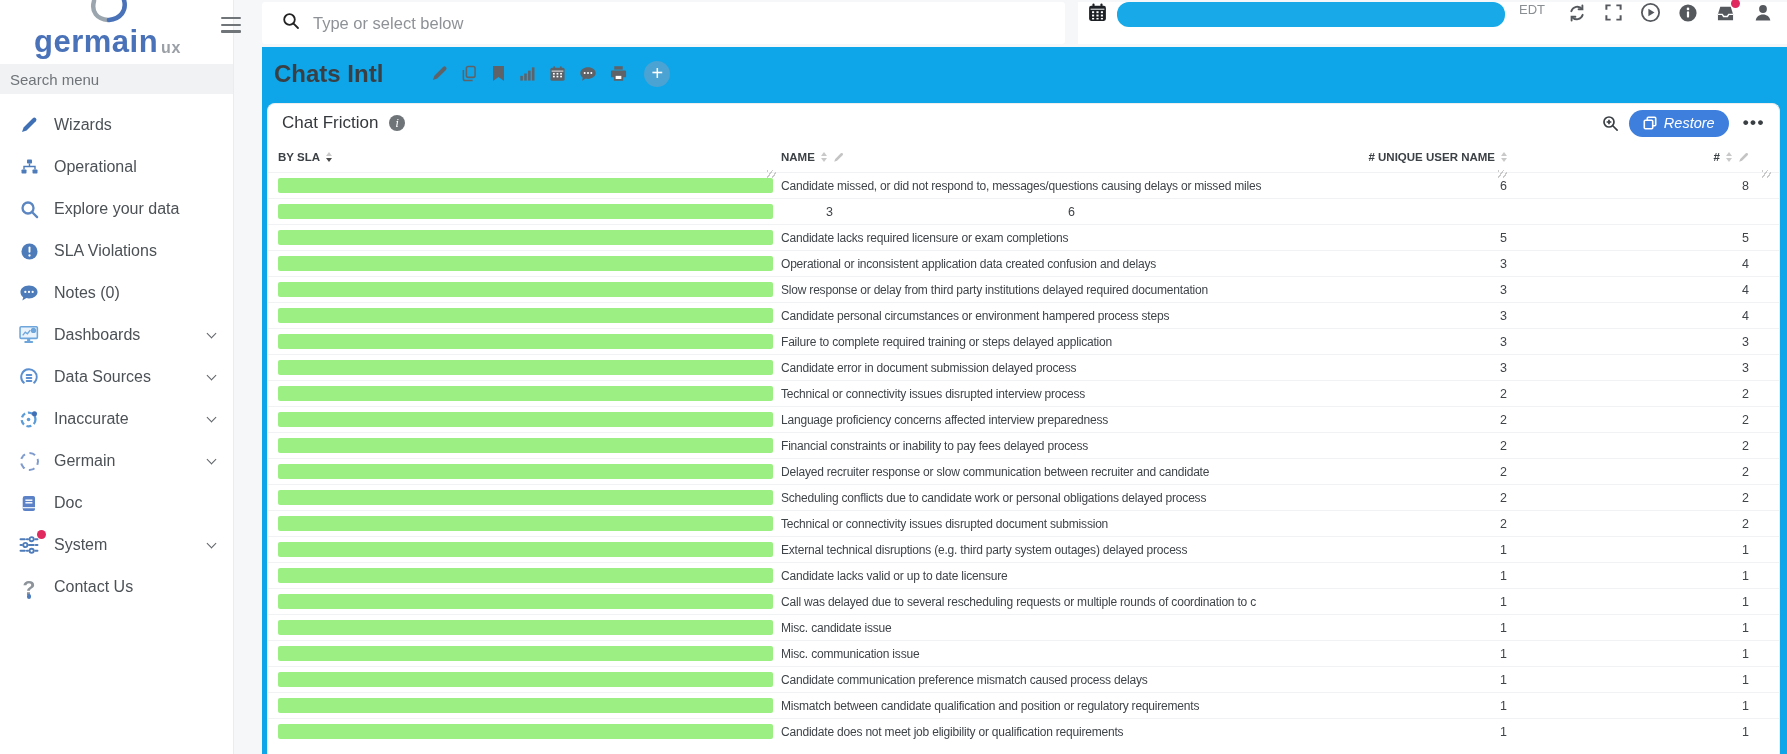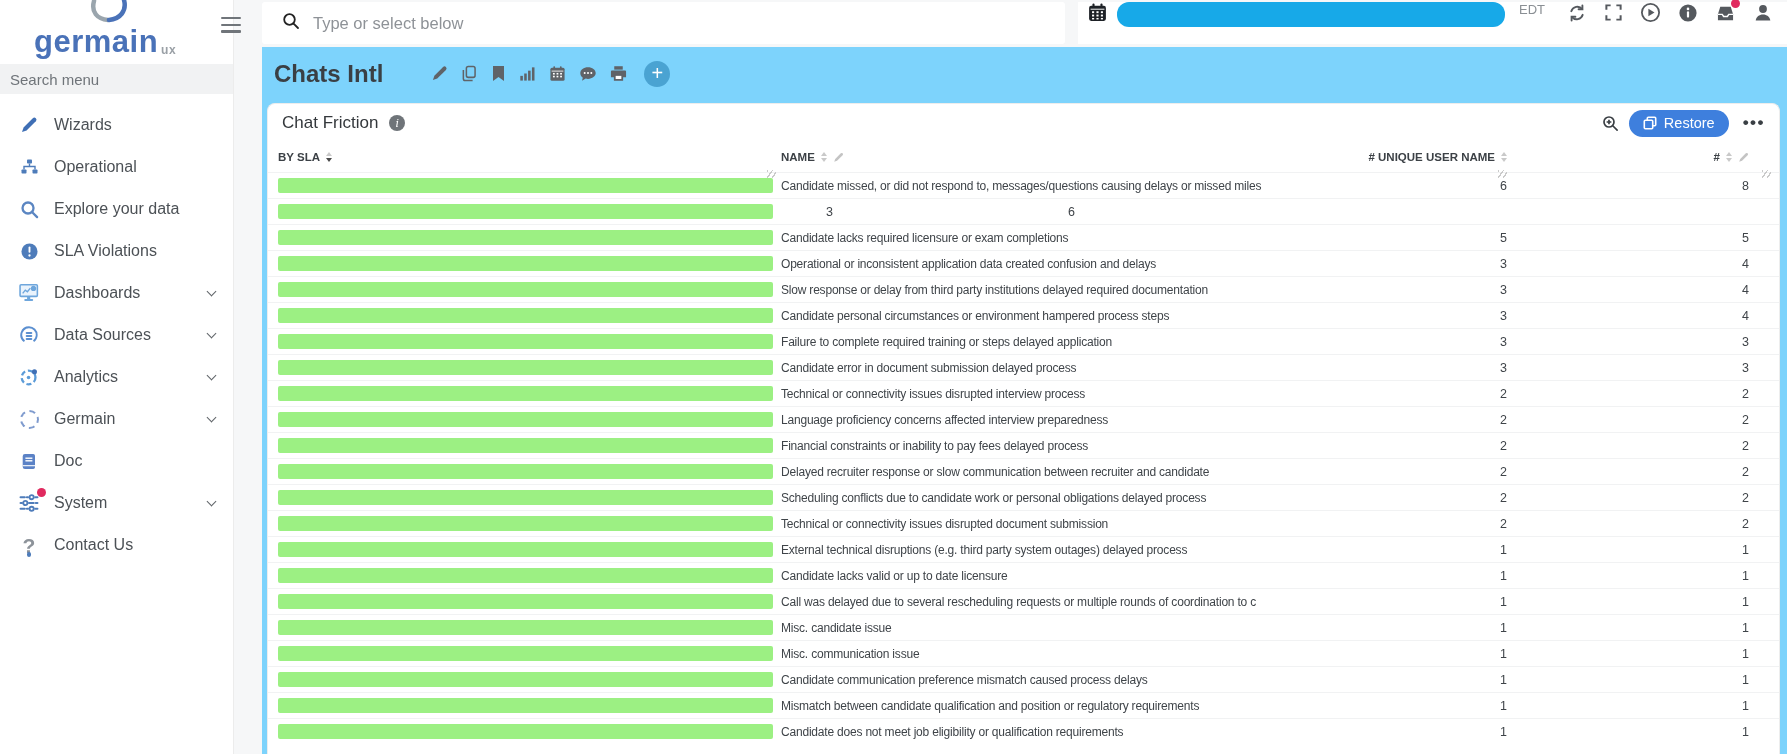--- a/index.html
+++ b/index.html
@@ -13,21 +13,21 @@
     --badge-red:#e02a5f; --side-blue:#4e7cba; --icon-gray:#5f6368;
   }
 
   
   .sidebar{ position:absolute; left:0; top:0; width:234px; height:754px;
     background:#fff; border-right:1px solid #ececec; z-index:3; }
   .logo-wrap{ height:64px; position:relative; }
   .logo-swoosh{ position:absolute; left:86px; top:-2px; }
   .logo-text{ position:absolute; left:34px; top:24px; font-size:31px; font-weight:bold;
     color:#4a72b8; letter-spacing:.5px; display:flex; align-items:flex-end; }
-  .logo-text .sub{ font-size:12px; font-weight:bold; color:#9aa0a6; margin-left:3px; margin-bottom:3px; }
+  .logo-text .sub{ font-size:16px; font-weight:bold; color:#9aa0a6; margin-left:3px; margin-bottom:3px; }
   .menu-search{ width:100%; height:30px; border:none; outline:none; background:#f1f2f3;
     padding:0 10px; font-size:15px; color:#6f7479; font-family:inherit; }
   .menu-search::placeholder{ color:#6f7479; }
   .nav{ padding-top:10px; }
   .nav-item{ display:flex; align-items:center; height:42px; padding:0 14px 0 16px;
     cursor:pointer; color:#4c5156; font-size:16px; }
   .nav-icon{ width:26px; height:24px; margin-right:12px; display:flex; align-items:center;
     justify-content:center; position:relative; flex:none; }
   .nav-label{ flex:1; white-space:nowrap; }
   .chevron{ width:7px; height:7px; border-right:1.7px solid #5f6468; border-bottom:1.7px solid #5f6468;
@@ -51,40 +51,40 @@
   .date-card{ position:absolute; left:1078px; top:2px; width:709px; height:42px; background:#fff;
     display:flex; align-items:flex-start; z-index:2; }
   .date-card .cal{ margin-left:9px; display:flex; }
   .redaction{ margin-left:9px; width:388px; height:25px; border-radius:12px; background:var(--redact); cursor:pointer; }
   .tz{ margin-left:14px; color:#8a8f94; font-size:13px; }
   .topbar-icons{ display:flex; align-items:center; gap:17px; margin-left:auto; margin-right:14px; }
   .tb-ic{ position:relative; display:flex; cursor:pointer; }
   .tb-ic .badge-dot{ top:-4px; right:-4px; }
 
   
-  .main{ position:absolute; left:262px; top:47px; width:1525px; height:707px; background:#7dd3fc; }
+  .main{ position:absolute; left:262px; top:47px; width:1525px; height:707px; background:#0ea5e9; }
   .page-header{ height:53px; display:flex; align-items:center; padding-left:12px; }
   .page-title{ font-size:24px; color:#3a3f44; }
   .page-tools{ display:flex; align-items:center; gap:13px; margin-left:48px; }
   .page-tools .ic{ display:flex; cursor:pointer; }
   .add-btn{ width:26px; height:26px; border-radius:50%; background:#4aa3d2; color:#fff; display:flex;
     align-items:center; justify-content:center; font-size:20px; line-height:1; margin-left:4px;
     border:none; cursor:pointer; padding-bottom:2px; }
 
   .card{ position:absolute; left:5px; right:7px; top:56px; bottom:0; border:1px solid #ededed;
     border-bottom:none; border-radius:8px 8px 0 0; background:#fff; overflow:hidden; }
   .card-header{ height:38px; display:flex; align-items:center; padding:0 10px 0 14px; }
   .card-title{ font-size:17px; color:#34383c; }
   .info-icon{ width:16px; height:16px; border-radius:50%; background:#6f7479; color:#fff; font-size:11px;
     font-style:italic; font-family:"DejaVu Serif",serif; display:flex; align-items:center;
     justify-content:center; margin-left:11px; }
   .card-controls{ margin-left:auto; display:flex; align-items:center; gap:10px; }
   .restore-btn{ height:27px; background:var(--accent); color:#fff; border:none; border-radius:14px;
     font-size:14.5px; display:flex; align-items:center; gap:7px; padding:0 14px; cursor:pointer;
-    font-family:inherit; }
+    font-family:inherit;font-style:italic; }
   .more-btn{ color:#3a3f44; font-size:17px; font-weight:bold; letter-spacing:1.5px; background:none;
     border:none; cursor:pointer; padding:0 4px; }
 
   
   .table-head{ display:flex; align-items:center; height:30px; padding:0 30px 0 10px;
     font-size:11.5px; font-weight:bold; color:#3c4146; position:relative; }
   .col-sla{ width:495px; display:flex; align-items:center; }
   .col-mid{ flex:1; display:flex; justify-content:space-between; align-items:center; }
   .col-mid .hcell{ display:flex; align-items:center; }
   .col-mid .hcell:first-child{ padding-left:8px; }
@@ -166,20 +166,33 @@
       <span class="nav-icon">
         <svg width="19" height="19" viewBox="0 0 18 18">
             <circle cx="9" cy="9" r="7.6" fill="#4e7cba"></circle>
             <rect x="8.1" y="4.2" width="1.8" height="6" rx="0.9" fill="#fff"></rect>
             <circle cx="9" cy="12.8" r="1.1" fill="#fff"></circle>
           </svg>
       </span>
       <span class="nav-label">SLA Violations</span>
     </div>
 
+    <div class="nav-item">
+      <span class="nav-icon">
+        <svg width="20" height="18" viewBox="0 0 18 16">
+            <path d="M9 1.2c4.3 0 7.7 2.6 7.7 5.9 0 3.2-3.4 5.8-7.7 5.8-.8 0-1.6-.1-2.3-.3L3 14.8l.8-3C2.2 10.7 1.3 9 1.3 7.1 1.3 3.8 4.7 1.2 9 1.2z" fill="#4e7cba"></path>
+            <g fill="#fff">
+              <circle cx="5.7" cy="7" r="1"></circle>
+              <circle cx="9" cy="7" r="1"></circle>
+              <circle cx="12.3" cy="7" r="1"></circle>
+            </g>
+          </svg>
+      </span>
+      <span class="nav-label">Notes (0)</span>
+    </div>
 
     <div class="nav-item">
       <span class="nav-icon">
         <svg width="21" height="20" viewBox="0 0 20 18">
           <rect x="1" y="1.2" width="16.5" height="11" rx="1" fill="#eaf3fc" stroke="#6ea6dc" stroke-width="1.5"></rect>
           <polyline points="3.5,9.3 6,6.3 8,7.8 10.8,4.3" fill="none" stroke="#6ea6dc" stroke-width="1.3"></polyline>
           <circle cx="13.8" cy="4.6" r="2.5" fill="#6ea6dc"></circle>
           <rect x="7.7" y="12.2" width="3" height="2.6" fill="#6ea6dc"></rect>
           <rect x="5" y="14.8" width="8.5" height="1.8" rx="0.9" fill="#6ea6dc"></rect>
         </svg>
@@ -204,21 +217,21 @@
     </div>
 
     <div class="nav-item">
       <span class="nav-icon">
         <svg width="20" height="20" viewBox="0 0 18 18">
           <circle cx="8.6" cy="9.4" r="6.2" fill="none" stroke="#5b9bd8" stroke-width="2.1" stroke-dasharray="4.5 2.6"></circle>
           <circle cx="13.9" cy="4.3" r="2.3" fill="#3f6fb5"></circle>
           <circle cx="8.6" cy="9.4" r="1.6" fill="#5b9bd8"></circle>
         </svg>
       </span>
-      <span class="nav-label">Analytics</span>
+      <span class="nav-label">Inaccurate</span>
       <span class="chevron"></span>
     </div>
 
 
     <div class="nav-item">
       <span class="nav-icon">
         <span class="dashed-circle"></span>
       </span>
       <span class="nav-label">Germain</span>
       <span class="chevron"></span>

